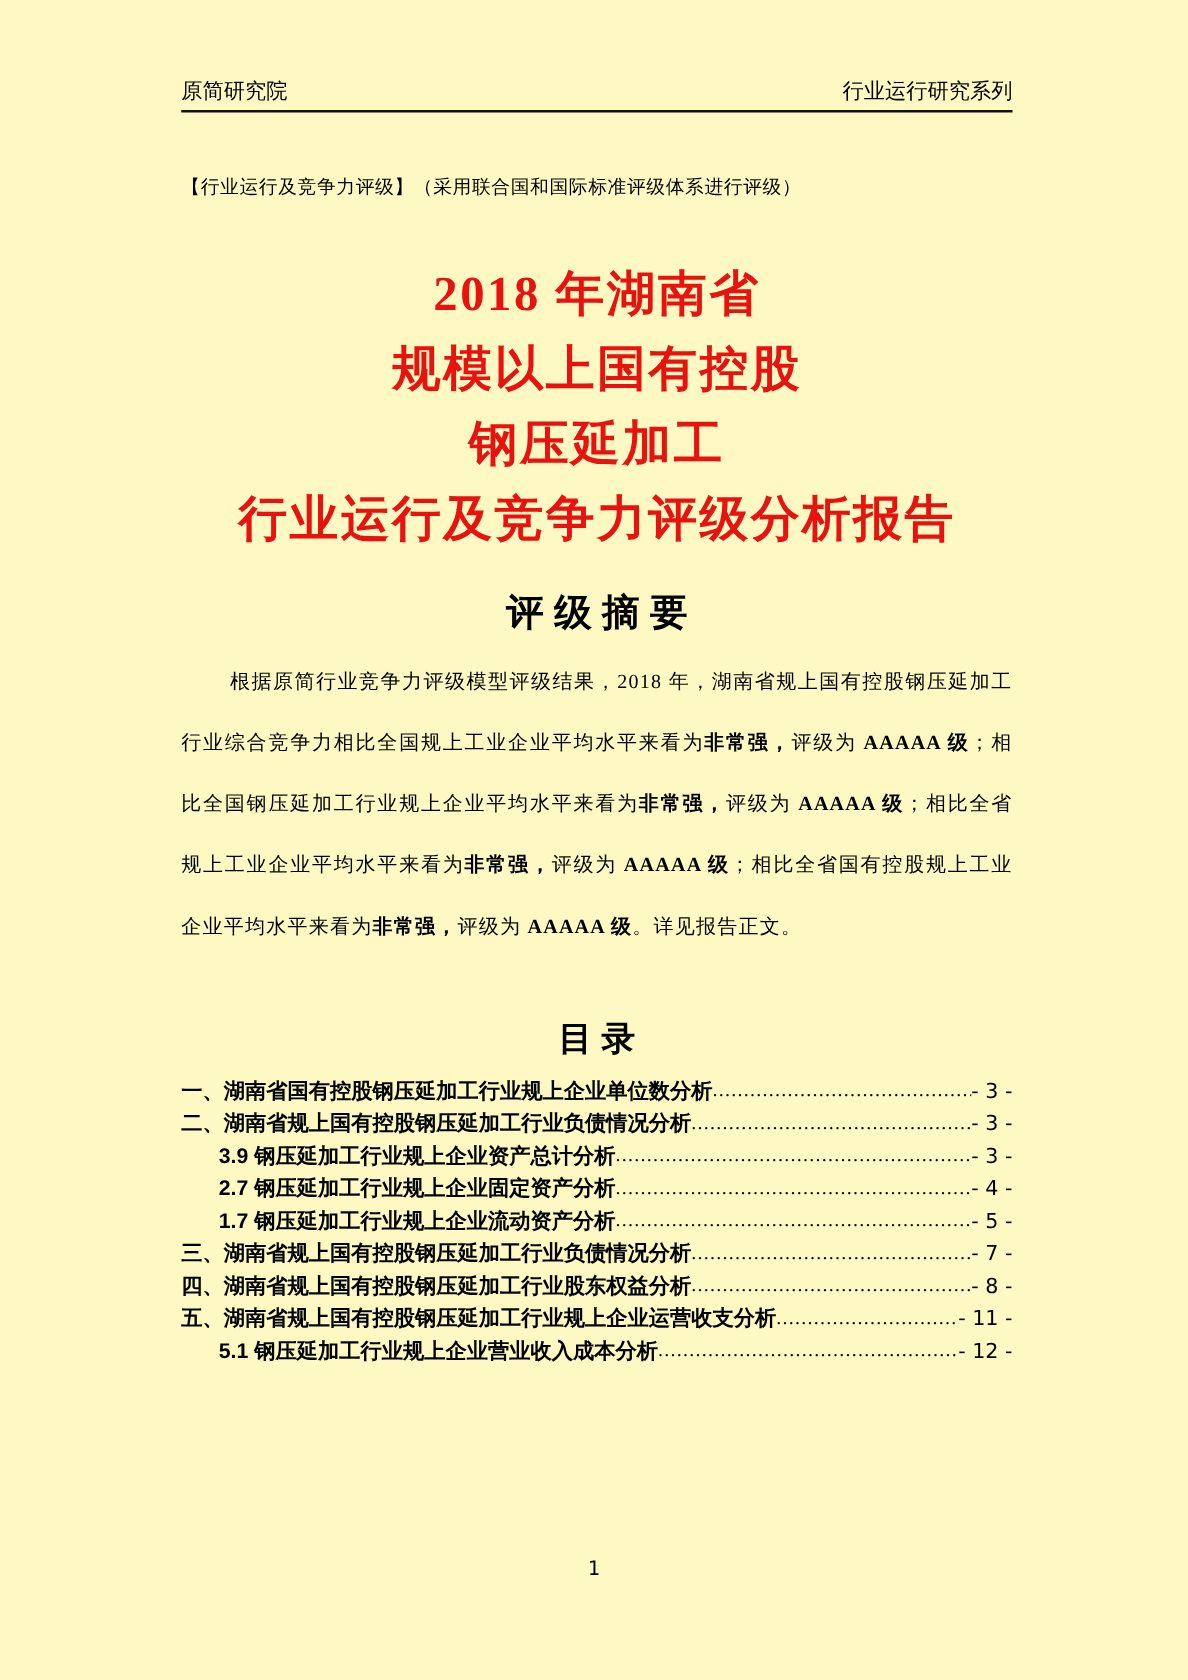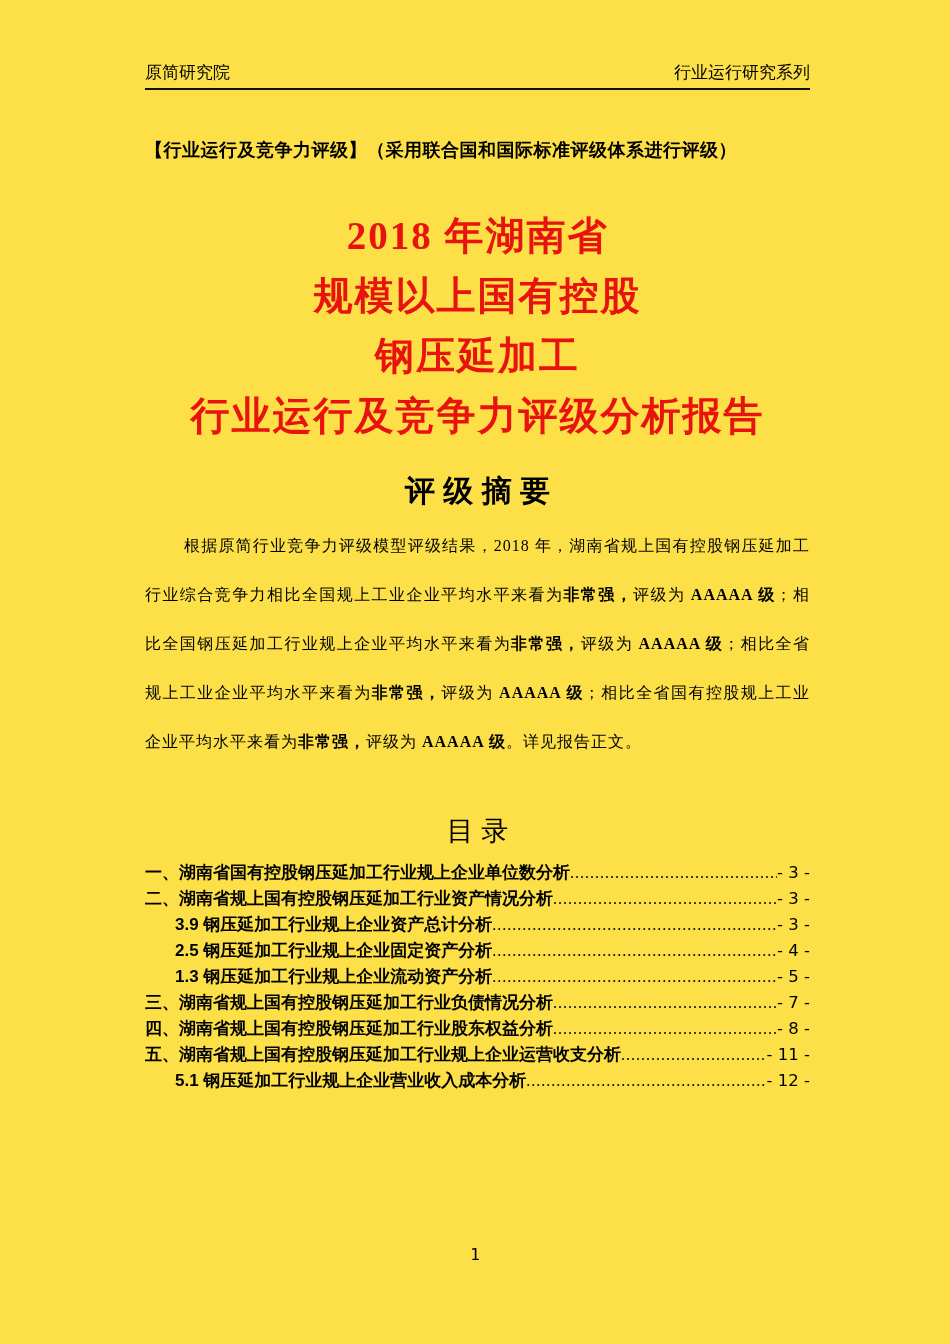--- a/index.html
+++ b/index.html
@@ -1,20 +1,20 @@
 <!DOCTYPE html>
 <html><head>
 <meta charset="utf-8">
 <style>
   html, body { margin: 0; padding: 0; background: #ffffff; }
   .page {
     position: relative;
     width: 950px;
     height: 1344px;
-    background: #fde047;
+    background: #fef9c3;
     color: #000;
     font-family: "Liberation Serif", "DejaVu Serif", serif;
     overflow: hidden;
     box-sizing: border-box;
   }
   .content { margin: 0 140px 0 145px; }
 
   
   .page-header {
     display: flex;
@@ -25,22 +25,22 @@
     border-bottom: 2.5px solid #111;
     font-family: "Liberation Sans", "DejaVu Sans", sans-serif;
     font-size: 17px;
     line-height: 22px;
   }
 
   
   .classification {
     margin-top: 47px;
     font-family: "Liberation Sans", "DejaVu Sans", sans-serif;
-    font-size: 18px;
-    font-weight: bold;
+    font-size: 15px;
+    font-weight: normal;
     letter-spacing: 0.5px;
     line-height: 26px;
   }
 
   
   .report-title {
     margin: 43px 0 0 0;
     text-align: center;
     font-weight: bold;
     font-size: 39px;
@@ -66,21 +66,21 @@
     letter-spacing: 1px;
   }
   .summary-paragraph .seg.bold { font-weight: bold; }
 
   
   .toc-heading {
     margin: 49px 0 0 0;
     text-align: center;
     font-family: "Liberation Sans", "DejaVu Sans", sans-serif;
     font-size: 27px;
-    font-weight: normal;
+    font-weight: bold;
     line-height: 32px;
   }
   .toc-list {
     margin-top: 13px;
     font-family: "Liberation Sans", "DejaVu Sans", sans-serif;
     font-size: 17px;
     font-weight: bold;
   }
   .toc-entry {
     display: flex;
@@ -144,36 +144,36 @@
 
     <h2 class="toc-heading">目 录</h2>
 
     <div class="toc-list">
         <div class="toc-entry level-1">
           <span class="toc-title">一、湖南省国有控股钢压延加工行业规上企业单位数分析</span>
           <span class="toc-leader">........................................................................................................................</span>
           <span class="toc-page">- 3 -</span>
         </div>
         <div class="toc-entry level-1">
-          <span class="toc-title">二、湖南省规上国有控股钢压延加工行业资产情况分析</span>
+          <span class="toc-title">二、湖南省规上国有控股钢压延加工行业负债情况分析</span>
           <span class="toc-leader">........................................................................................................................</span>
           <span class="toc-page">- 3 -</span>
         </div>
         <div class="toc-entry level-2">
           <span class="toc-title">3.9 钢压延加工行业规上企业资产总计分析</span>
           <span class="toc-leader">........................................................................................................................</span>
           <span class="toc-page">- 3 -</span>
         </div>
         <div class="toc-entry level-2">
-          <span class="toc-title">2.5 钢压延加工行业规上企业固定资产分析</span>
+          <span class="toc-title">2.7 钢压延加工行业规上企业固定资产分析</span>
           <span class="toc-leader">........................................................................................................................</span>
           <span class="toc-page">- 4 -</span>
         </div>
         <div class="toc-entry level-2">
-          <span class="toc-title">1.3 钢压延加工行业规上企业流动资产分析</span>
+          <span class="toc-title">1.7 钢压延加工行业规上企业流动资产分析</span>
           <span class="toc-leader">........................................................................................................................</span>
           <span class="toc-page">- 5 -</span>
         </div>
         <div class="toc-entry level-1">
           <span class="toc-title">三、湖南省规上国有控股钢压延加工行业负债情况分析</span>
           <span class="toc-leader">........................................................................................................................</span>
           <span class="toc-page">- 7 -</span>
         </div>
         <div class="toc-entry level-1">
           <span class="toc-title">四、湖南省规上国有控股钢压延加工行业股东权益分析</span>

